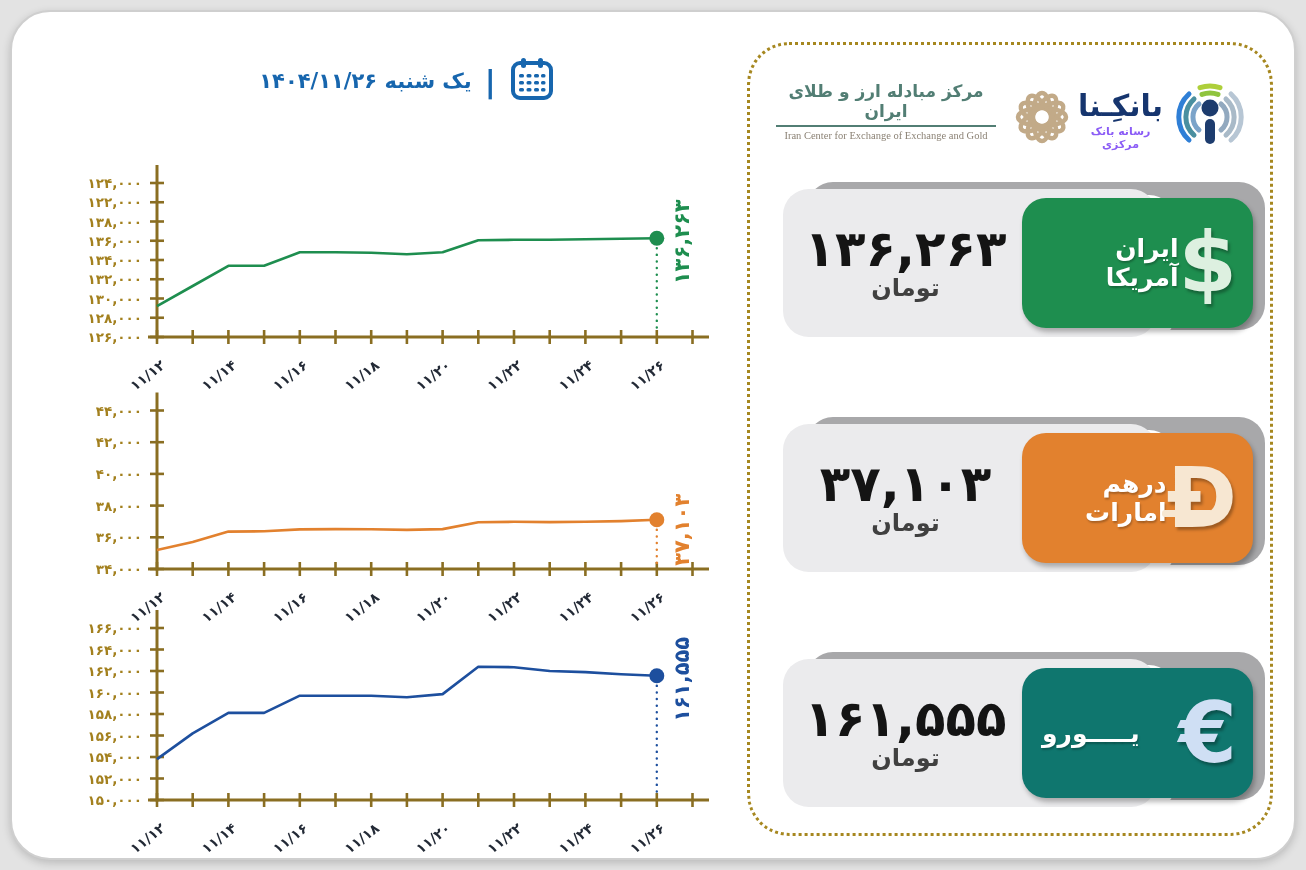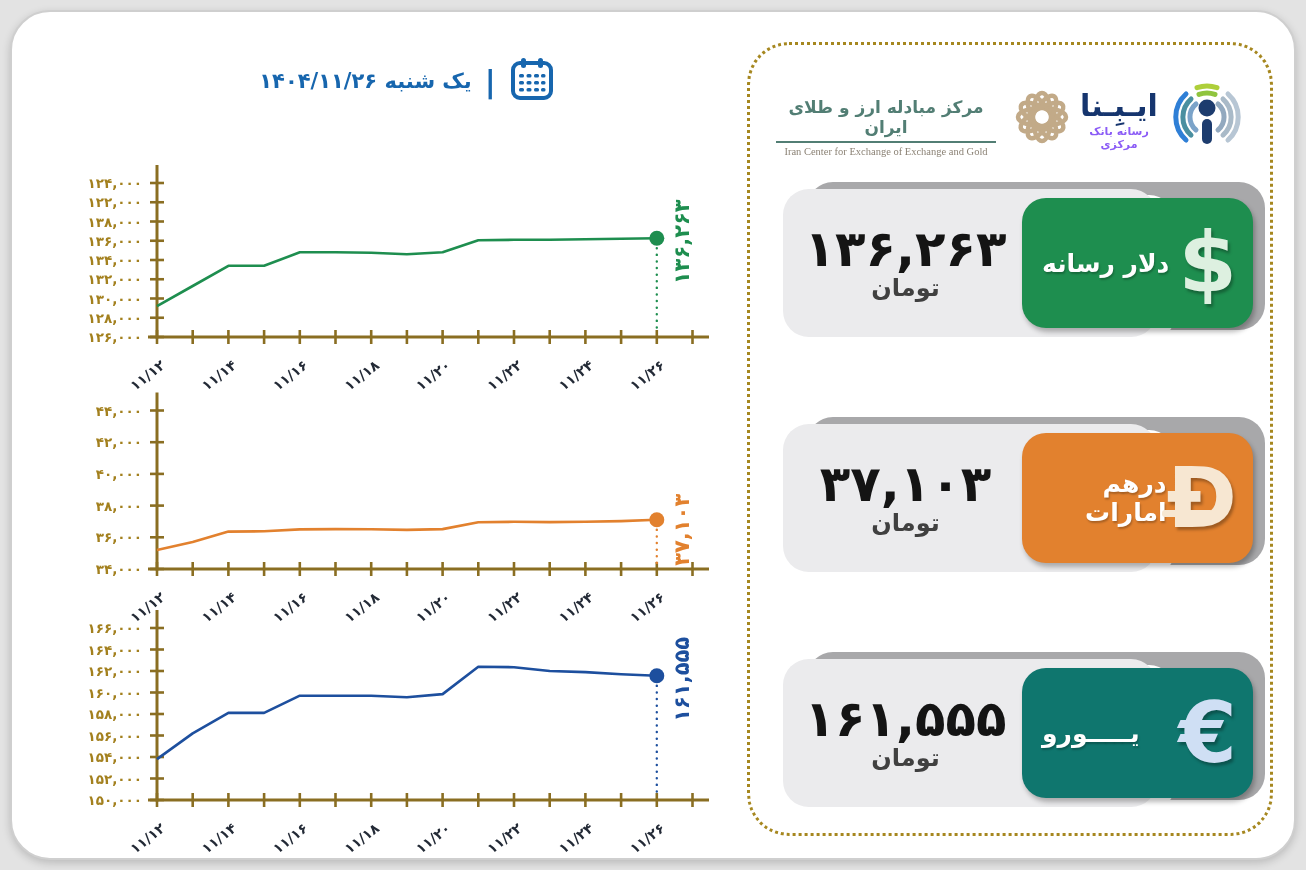--- a/index.html
+++ b/index.html
@@ -19,21 +19,21 @@
   .date-row{margin-top:14px;display:flex;align-items:center;justify-content:center;gap:13px;}
   .date-text{font-size:21px;font-weight:800;color:var(--date,#1766ae);direction:rtl;}
   .date-sep{font-size:30px;font-weight:800;color:var(--date,#1766ae);}
   
   .right-panel{
     position:absolute;left:735px;top:30px;width:520px;height:788px;
     border:3px dotted var(--pborder,#a6871f);border-radius:42px;
   }
   .logos{position:absolute;left:0;top:22px;width:100%;height:104px;
     display:flex;align-items:center;justify-content:space-between;padding:0 26px;box-sizing:border-box;}
-  .center-logo{display:flex;align-items:flex-end;gap:10px;}
+  .center-logo{display:flex;align-items:flex-start;gap:10px;}
   .center-logo .txt{width:220px;text-align:center;}
   .calli{font-size:17px;font-weight:800;color:#527e74;direction:rtl;display:block;
     border-bottom:2px solid #527e74;padding-bottom:4px;}
   .calli-en{font-size:10.5px;color:#8b8275;font-family:"Liberation Serif","DejaVu Serif",serif;display:block;margin-top:3px;}
   .ibena{display:flex;align-items:center;gap:10px;}
   .ibena .txt{text-align:center;direction:rtl;}
   .ibena-name{font-size:30px;font-weight:800;color:#16356e;letter-spacing:1px;display:block;}
   .ibena-sub{font-size:11px;font-weight:700;color:#8b5cf6;display:block;margin-top:2px;}
   
   .card{position:absolute;left:33px;width:480px;height:162px;}
@@ -106,21 +106,21 @@
               <ellipse rx="24" ry="9" transform="rotate(60)"></ellipse>
               <ellipse rx="24" ry="9" transform="rotate(90)"></ellipse>
               <ellipse rx="24" ry="9" transform="rotate(120)"></ellipse>
               <ellipse rx="24" ry="9" transform="rotate(150)"></ellipse>
             </g>
           </svg>
         </span>
       </div>
       <div class="ibena">
         <span class="txt">
-          <span class="ibena-name">ایـبِـنا</span>
+          <span class="ibena-name">بانکِـنا</span>
           <span class="ibena-sub">رسانه بانک مرکزی</span>
         </span>
         <span>
           <svg width="74" height="74" viewBox="-37 -37 74 74">
             <g fill="none" stroke-width="5" stroke-linecap="round">
               <path d="M -11 -13 A 17 17 0 0 0 -11 13" stroke="#7ba3c9"></path>
               <path d="M 11 -13 A 17 17 0 0 1 11 13" stroke="#92a9bf"></path>
               <path d="M -16 -18 A 24 24 0 0 0 -16 18" stroke="#4a8fa0"></path>
               <path d="M 16 -18 A 24 24 0 0 1 16 18" stroke="#a9bac8"></path>
               <path d="M -21 -23 A 31 31 0 0 0 -21 23" stroke="#2f7fd6"></path>
@@ -138,21 +138,21 @@
     <div class="card" data-id="usd" style="top: 137px; --sym: #ddf0e0;">
       <div class="card-shadow"></div>
       <div class="card-white"></div>
       <div class="card-grey">
         <div class="val-box">
           <div class="val">۱۳۶,۲۶۳</div>
           <div class="unit">تومان</div>
         </div>
       </div>
       <div class="card-panel" style="background: rgb(30, 142, 79);">
-        <span class="cur-label">دلار رسانه</span>
+        <span class="cur-label">ایران آمریکا</span>
         <span class="cur-sym" style="color: rgb(221, 240, 224);">$</span>
       </div>
     </div>
 
     <div class="card" data-id="aed" style="top: 372px; --sym: #f7e7d2;">
       <div class="card-shadow"></div>
       <div class="card-white"></div>
       <div class="card-grey">
         <div class="val-box">
           <div class="val">۳۷,۱۰۳</div>

